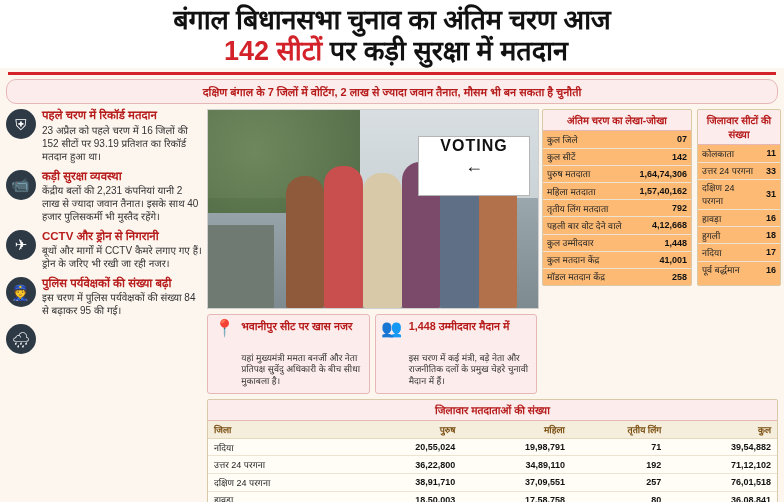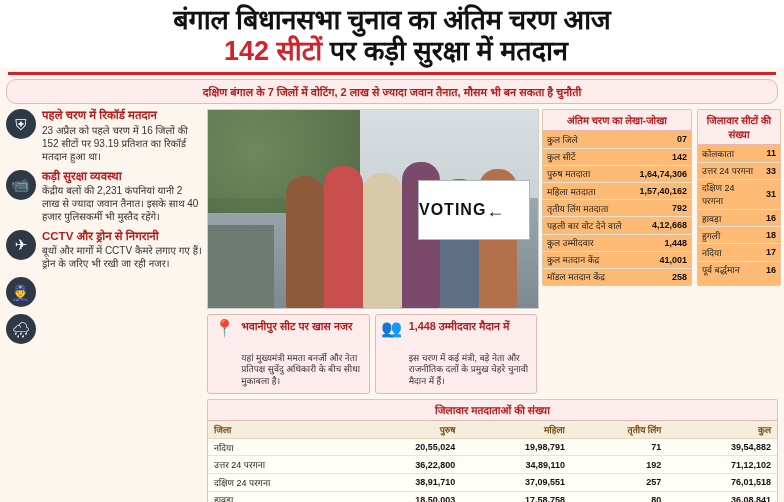--- a/index.html
+++ b/index.html
@@ -67,21 +67,21 @@
     background:linear-gradient(#cfd8dc,#b0bec5);
   }
   .photo .sky{position:absolute;left:0;top:0;width:100%;height:44%;background:linear-gradient(#d8dee2,#cbd3d6);}
   .photo .grnd{position:absolute;left:0;bottom:0;width:100%;height:56%;background:linear-gradient(#9aa7ad,#7d8a90);}
   .photo .tree{position:absolute;left:0;top:0;width:46%;height:52%;background:radial-gradient(circle at 30% 40%,#5d7a46,#3f5b30);opacity:.85;}
   .photo .wall{position:absolute;left:0;bottom:0;width:20%;height:42%;background:#6f7a72;}
   .photo .queue{position:absolute;left:22%;bottom:0;width:78%;height:78%;}
   .ppl{position:absolute;bottom:0;border-radius:18px 18px 2px 2px;}
   .photo .votesign{
     position:absolute;right:8px;top:26px;width:110px;height:58px;background:#fff;
-    border:1px solid #b5b5b5;display:flex;flex-direction:row;align-items:center;justify-content:flex-start;margin-top:44px;
+    border:1px solid #b5b5b5;display:flex;flex-direction:column;align-items:center;justify-content:flex-start;
   }
   .photo .votesign .vt{font-size:16px;font-weight:bold;letter-spacing:1px;color:#111;}
   .photo .votesign .arrow{font-size:18px;color:#111;line-height:1;margin-top:2px;}
 
   
   .callouts{display:flex;gap:5px;margin-top:5px;}
   .callout{
     flex:1;background:#fdecec;border:1px solid #e6b7b7;border-radius:3px;
     padding:5px 6px;display:flex;gap:6px;align-items:flex-start;
   }
@@ -148,20 +148,24 @@
       <div class="feat">
         <div class="ic">✈</div>
         <div class="tx">
           <div class="tt">CCTV और ड्रोन से निगरानी</div>
           <div class="bd">बूथों और मार्गों में CCTV कैमरे लगाए गए हैं। ड्रोन के जरिए भी रखी जा रही नजर।</div>
         </div>
       </div>
 
       <div class="feat">
         <div class="ic">👮</div>
+        <div class="tx">
+          <div class="tt">पुलिस पर्यवेक्षकों की संख्या बढ़ी</div>
+          <div class="bd">इस चरण में पुलिस पर्यवेक्षकों की संख्या 84 से बढ़ाकर 95 की गई।</div>
+        </div>
       </div>
 
       <div class="feat">
         <div class="ic">🌧</div>
       </div>
 
     </div>
 
     <div class="col-mid">
       <div class="photo">

